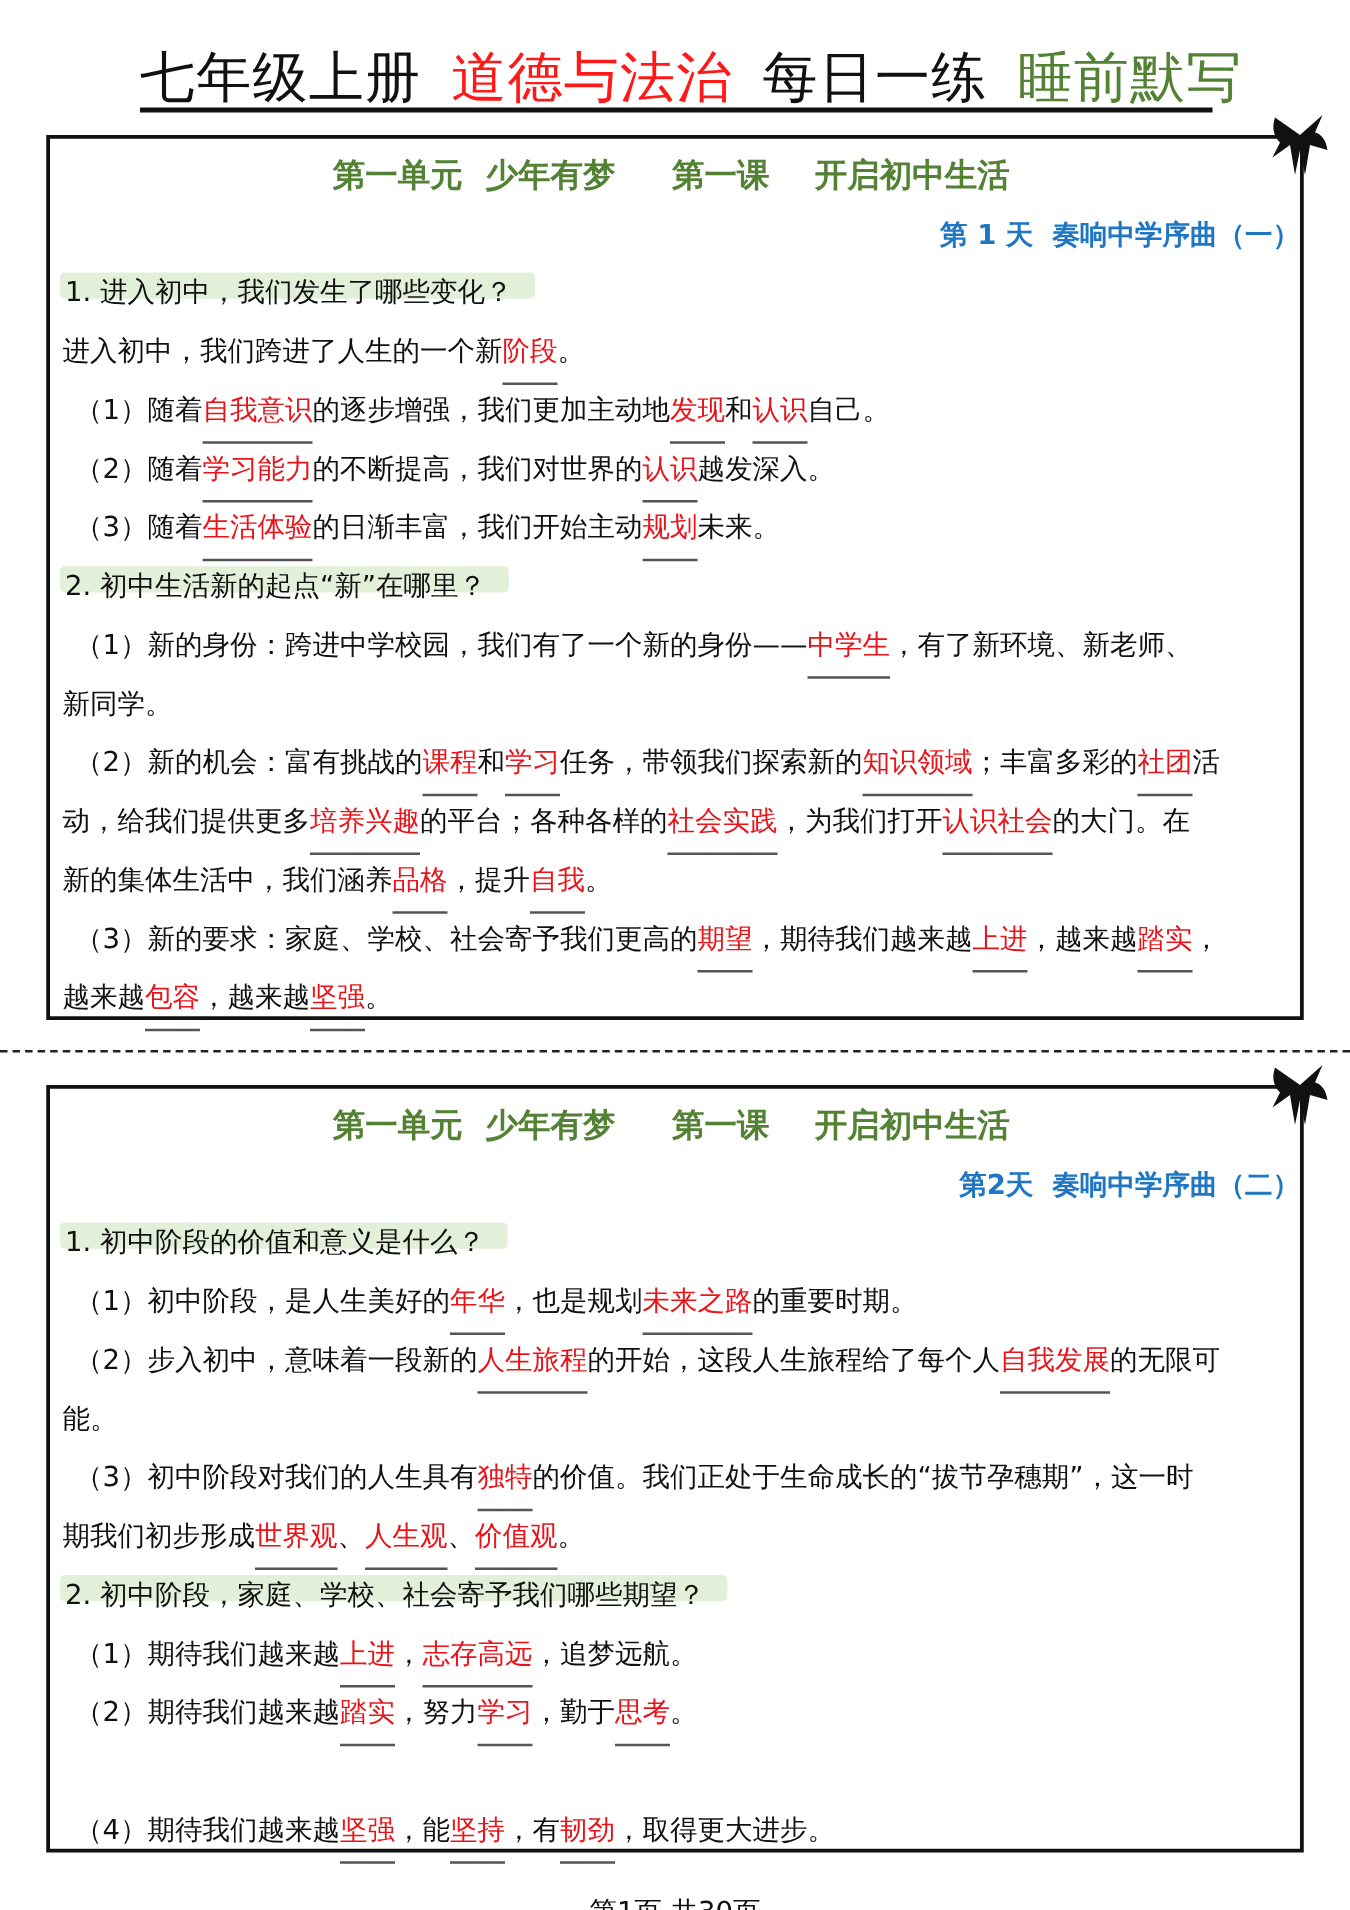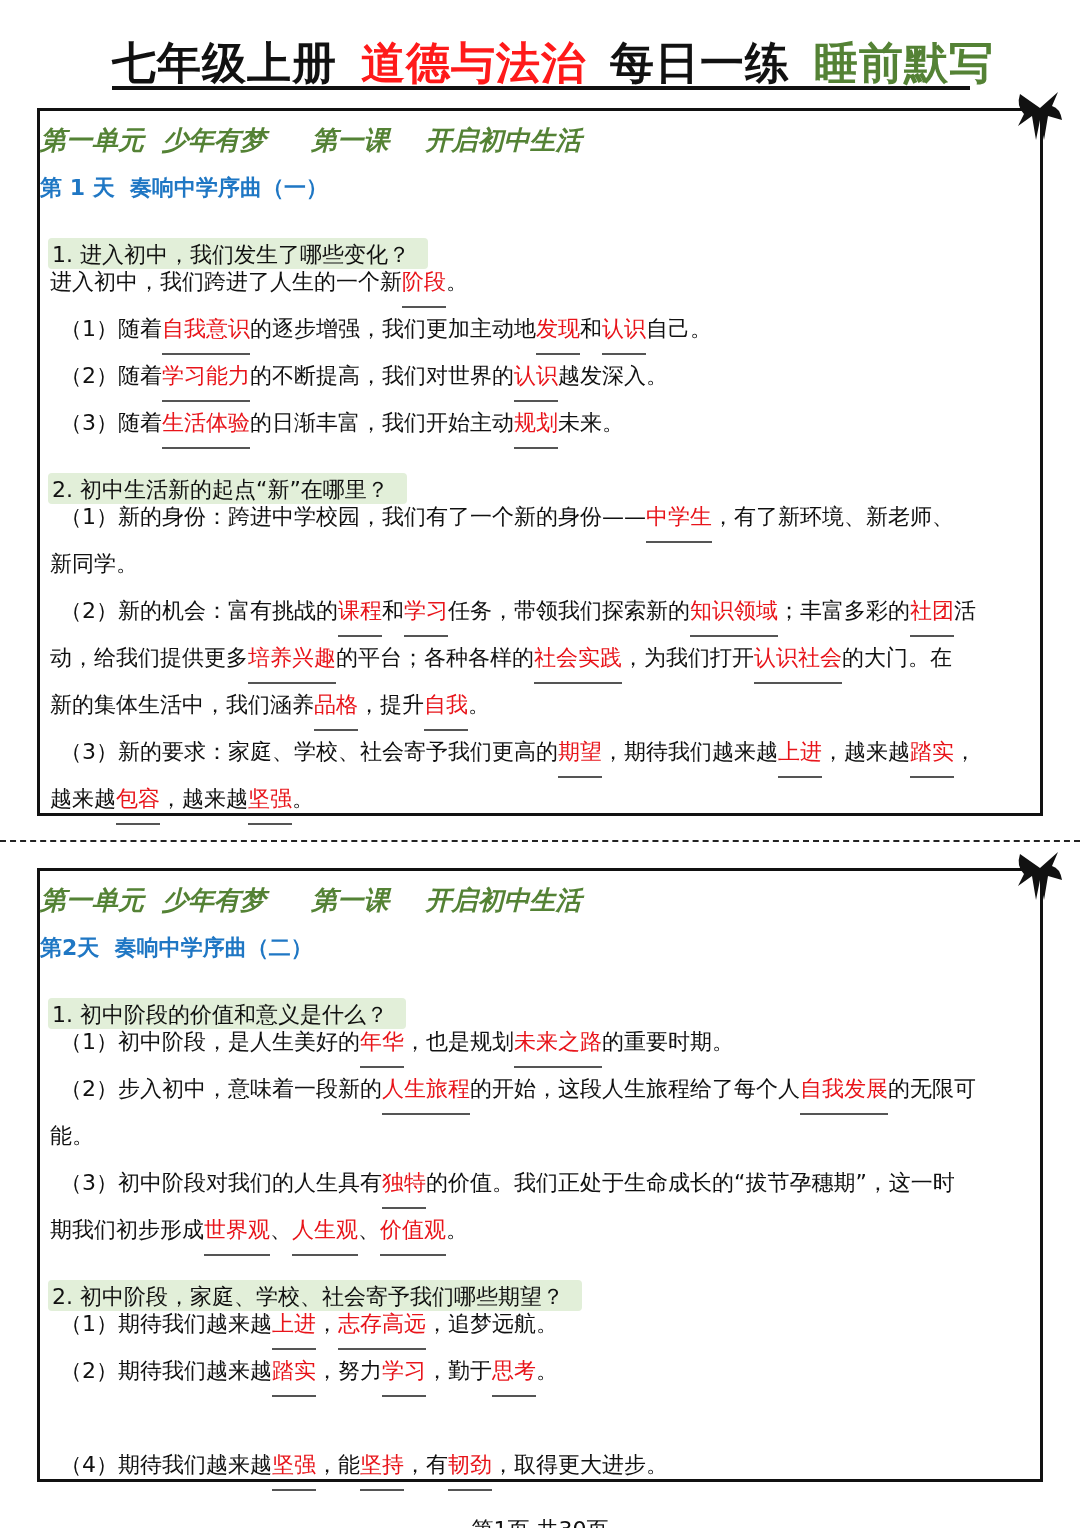--- a/index.html
+++ b/index.html
@@ -3,50 +3,50 @@
 <meta charset="utf-8">
 <style>
   html, body { margin: 0; padding: 0; background: #ffffff; }
   body {
     width: 1080px; height: 1528px; overflow: hidden; position: relative;
     font-family: "DejaVu Sans", "Liberation Sans", sans-serif;
     color: #111;
   }
   .title-bar {
     position: absolute; left: 112px; top: 34px; width: 858px; height: 58px;
-    display: flex; align-items: flex-start; justify-content: flex-start;
-    font-weight: bold; font-size: 44px; letter-spacing: 1px; white-space: nowrap;
+    display: flex; align-items: flex-end; justify-content: flex-start;
+    font-weight: normal; font-size: 44px; letter-spacing: 1px; white-space: nowrap;
   }
   .title-bar span { display: inline-block; }
   .title-bar .seg { margin-right: 24px; }
   .title-underline {
     position: absolute; left: 112px; top: 86px; width: 858px; height: 4px; background: #111;
   }
   .card {
     position: absolute; left: 37px; width: 1006px;
     border: 3px solid #111; box-sizing: border-box; background: #fff;
   }
   .card.c1 { top: 108px; height: 708px; }
   .card.c2 { top: 868px; height: 614px; }
   .bow {
     position: absolute; width: 52px; height: 56px;
   }
   .bow svg { width: 100%; height: 100%; }
   .unit-title {
-    position: absolute; left: 0; right: 6px; text-align: left;
-    color: #548235; font-weight: bold; font-size: 26px; white-space: pre; font-style: italic;
+    position: absolute; left: 0; right: 6px; text-align: center;
+    color: #548235; font-weight: bold; font-size: 26px; white-space: pre;
   }
   .day-title {
-    position: absolute; left: 0; right: 0; text-align: left;
+    position: absolute; left: 0; right: 0; text-align: right;
     color: #1f77c4; font-weight: bold; font-size: 22px; white-space: pre;
   }
   .q-head {
-    position: absolute; left: 8px; height: 31px; line-height: 34px;
+    position: absolute; left: 8px; height: 21px; line-height: 34px;
     background: #e2efd9; border-radius: 4px; padding: 0 18px 0 4px;
-    font-size: 22px; color: #111; white-space: nowrap; margin-top: 20px;
+    font-size: 22px; color: #111; white-space: nowrap;
   }
   .line {
     position: absolute; left: 10px; right: 10px; font-size: 22px; line-height: 30px;
     white-space: nowrap; color: #111;
   }
   .ans {
     color: #e8141a; border-bottom: 2px solid #555; padding-bottom: 12px;
   }
   .dash-line {
     position: absolute; left: 0; top: 840px; width: 1080px; height: 0;

